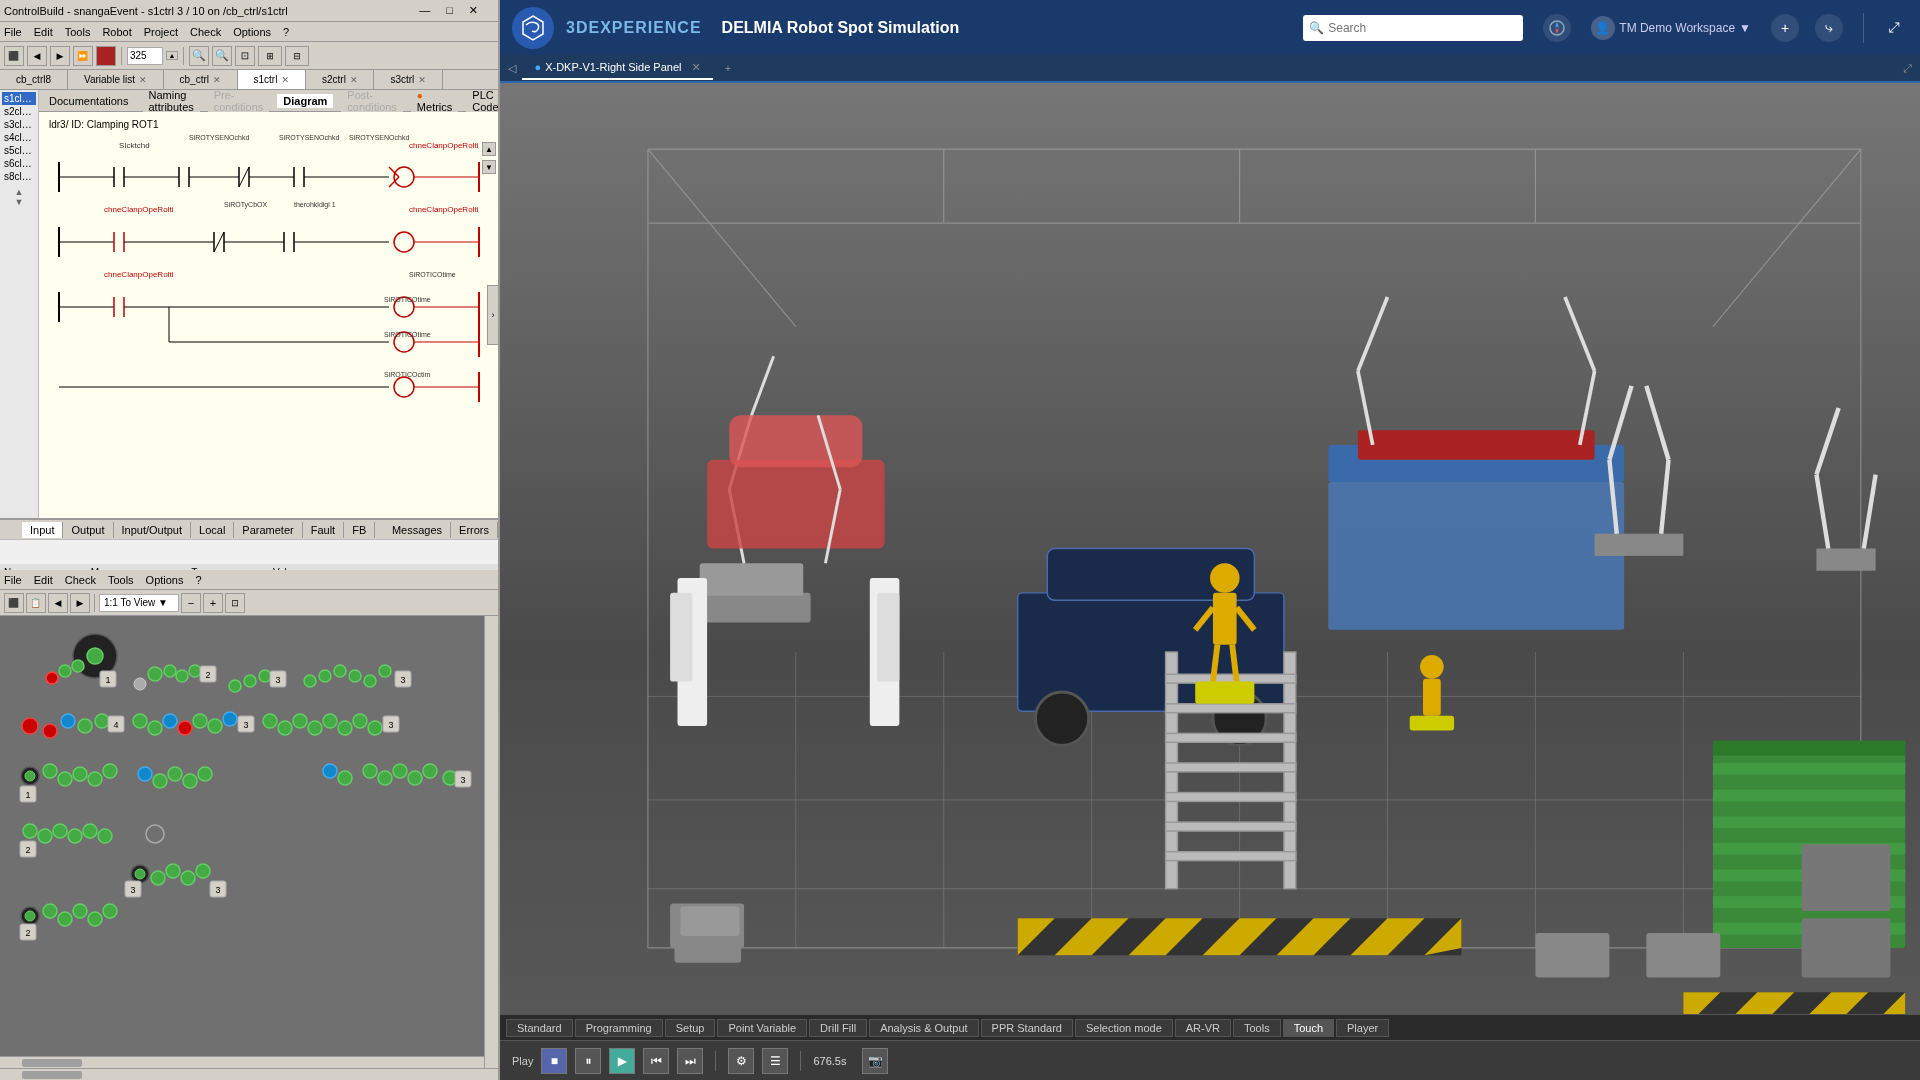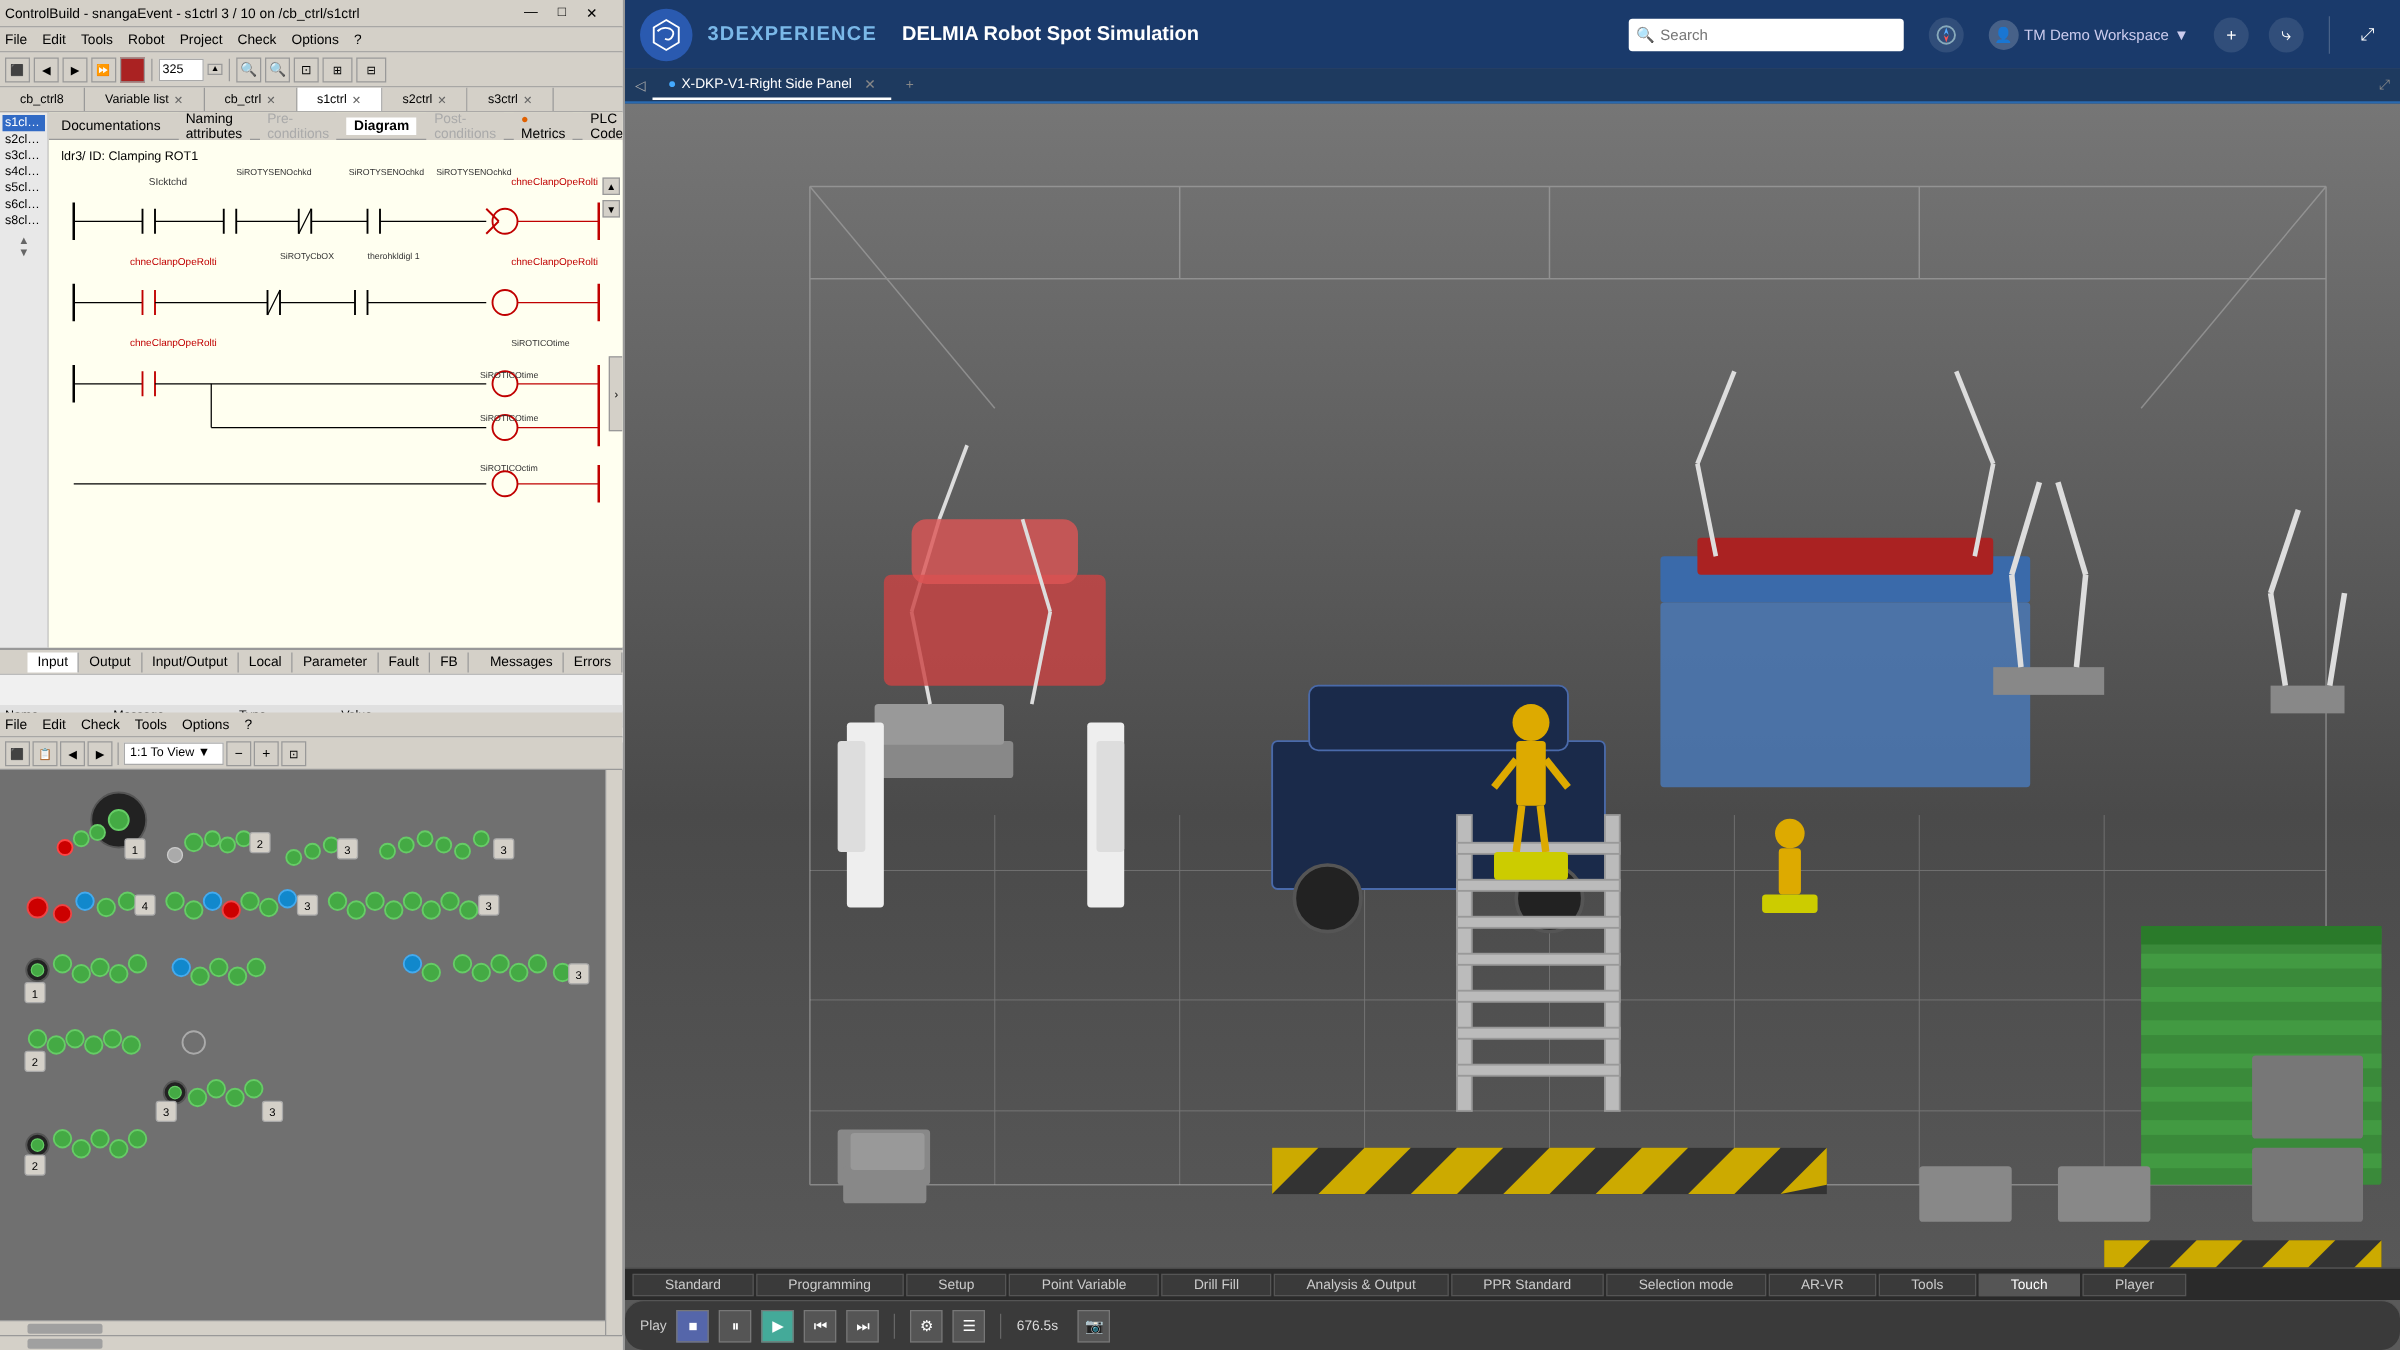--- a/index.html
+++ b/index.html
@@ -341,39 +341,38 @@
     #dsx-bottom-tabs {
       height: 26px;
       background: #2a2a2a;
       display: flex;
       align-items: center;
       padding: 0 6px;
       gap: 2px;
       border-top: 1px solid #555;
     }
     .dsx-btm-tab {
-      padding: 2px 25px;
+      padding: 2px 10px;
       background: #3a3a3a;
       color: #ccc;
       font-size: 11px;
       cursor: pointer;
       border: 1px solid #555;
     }
     .dsx-btm-tab.active { background: #555; color: #fff; }
 
     
     #playback-bar {
       height: 40px;
       background: #3a3a3a;
       display: flex;
       align-items: center;
       padding: 0 12px;
       gap: 8px;
       border-top: 1px solid #555;
-      border-radius: 15px;
     }
     .pb-btn {
       width: 26px; height: 26px;
       background: #555;
       border: 1px solid #777;
       display: flex; align-items: center; justify-content: center;
       cursor: pointer; color: #fff; font-size: 12px;
     }
     .pb-btn.play { background: #4a9; }
     .pb-separator { width: 1px; height: 20px; background: #666; margin: 0 4px; }

